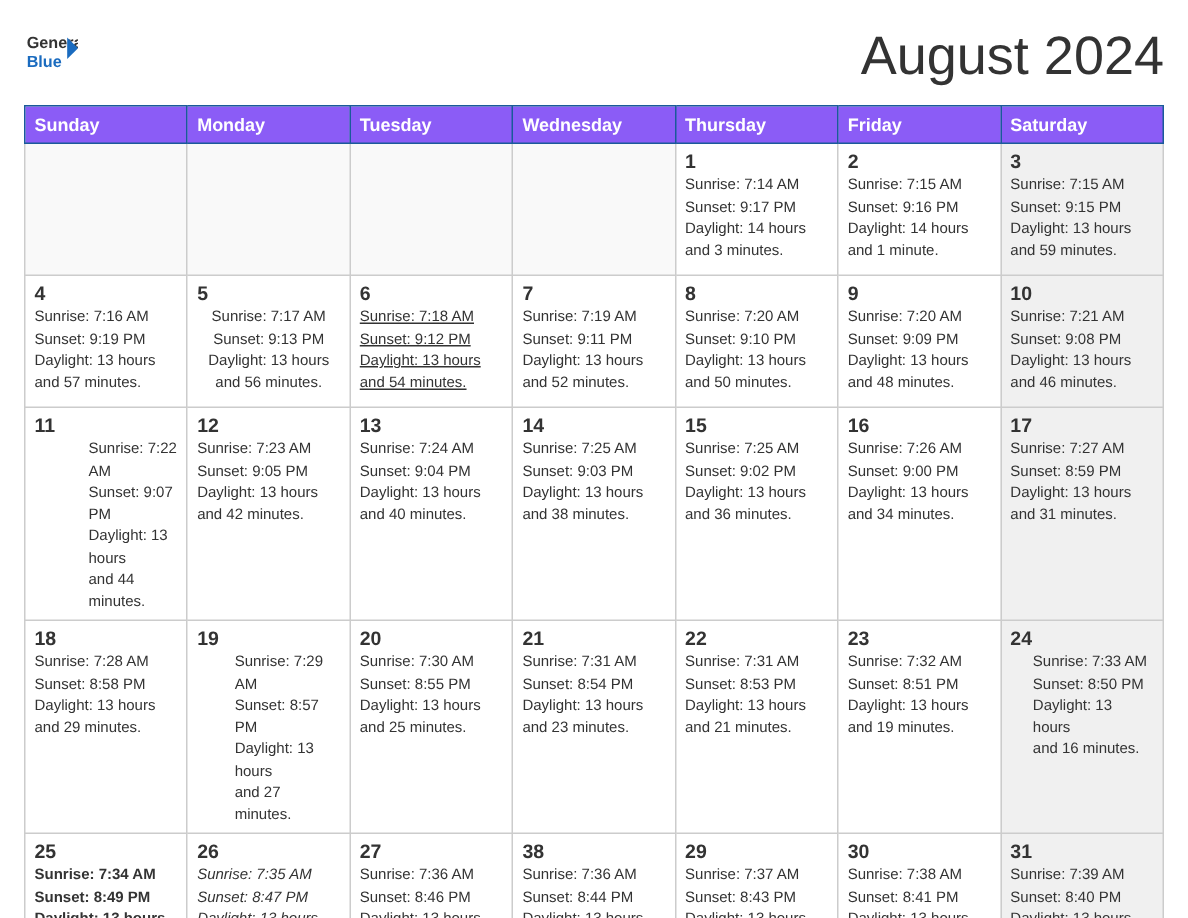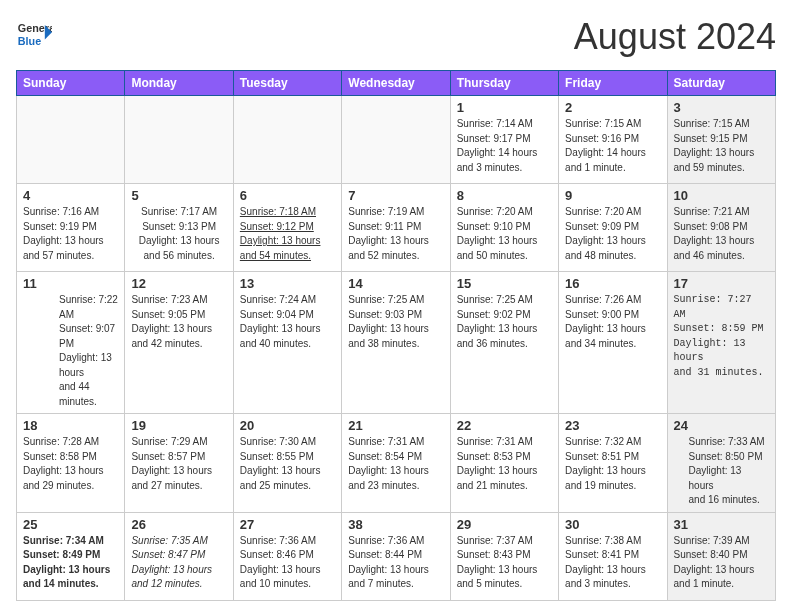--- a/index.html
+++ b/index.html
@@ -217,37 +217,37 @@
         </td>
         <td>
           <span class="day-num">16</span>
           <div class="day-info" style="white-space: pre-line;">Sunrise: 7:26 AM
 Sunset: 9:00 PM
 Daylight: 13 hours
 and 34 minutes.</div>
         </td>
         <td class="shaded">
           <span class="day-num">17</span>
-          <div class="day-info" style="white-space: pre-line; font-family: Liberation Mono, monospace;">Sunrise: 7:27 AM
+          <div class="day-info" style="white-space: pre-line;">Sunrise: 7:27 AM
 Sunset: 8:59 PM
 Daylight: 13 hours
 and 31 minutes.</div>
         </td>
       </tr>
       <tr>
         <td>
           <span class="day-num">18</span>
           <div class="day-info" style="white-space: pre-line;">Sunrise: 7:28 AM
 Sunset: 8:58 PM
 Daylight: 13 hours
 and 29 minutes.</div>
         </td>
         <td>
           <span class="day-num">19</span>
-          <div class="day-info" style="white-space: pre-line;">Sunrise: 7:29 AM
+          <div class="day-info" style="white-space: pre-line; margin-left: 25px;">Sunrise: 7:29 AM
 Sunset: 8:57 PM
 Daylight: 13 hours
 and 27 minutes.</div>
         </td>
         <td>
           <span class="day-num">20</span>
           <div class="day-info" style="white-space: pre-line;">Sunrise: 7:30 AM
 Sunset: 8:55 PM
 Daylight: 13 hours
 and 25 minutes.</div>

